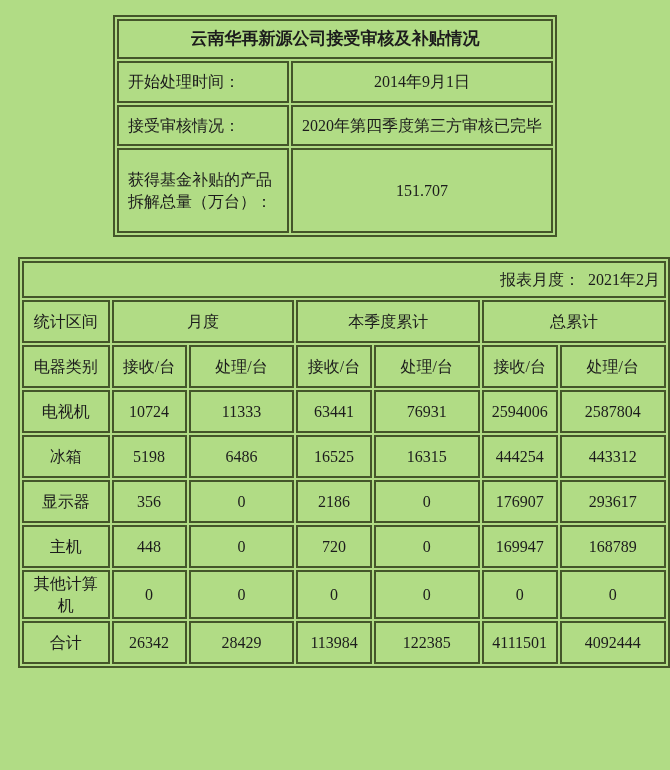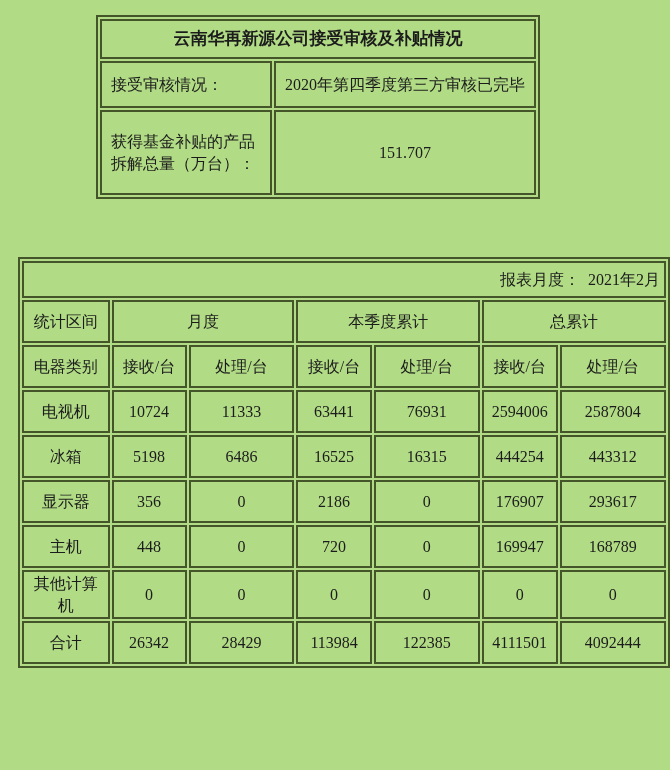--- a/index.html
+++ b/index.html
@@ -24,28 +24,28 @@
     box-sizing: border-box;
     border: 2px solid #44552a;
     padding: 1px 4px;
     text-align: center;
     vertical-align: middle;
     line-height: 1.35;
   }
   
   .info-table {
     position: absolute;
-    left: 96px;
+    left: 113px;
     top: 15px;
   }
   .info-table .c-label { width: 172px; }
   .info-table .c-value { width: 262px; }
   .info-table .r-title td { height: 40px; }
   .info-table .r2 td { height: 42px; }
-  .info-table .r3 td { height: 47px; }
+  .info-table .r3 td { height: 41px; }
   .info-table .r4 td { height: 85px; }
   .info-title {
     font-weight: bold;
     font-size: 17px;
   }
   .label-cell {
     text-align: left;
     padding-left: 9px;
     padding-right: 6px;
   }
@@ -66,20 +66,24 @@
   }
   .month-value { margin-left: 8px; }
 </style>
 </head>
 <body>
 
 <table class="info-table">
   <tbody>
       <tr class="r-title">
     <td colspan="2" class="info-title">云南华再新源公司接受审核及补贴情况</td>
+  </tr>
+  <tr class="r2">
+    <td class="c-label label-cell">开始处理时间：</td>
+    <td class="c-value">2014年9月1日</td>
   </tr>
   <tr class="r3">
     <td class="c-label label-cell">接受审核情况：</td>
     <td class="c-value">2020年第四季度第三方审核已完毕</td>
   </tr>
   <tr class="r4">
     <td class="c-label label-cell">获得基金补贴的产品拆解总量（万台）：</td>
     <td class="c-value">151.707</td>
   </tr>
 </tbody>

